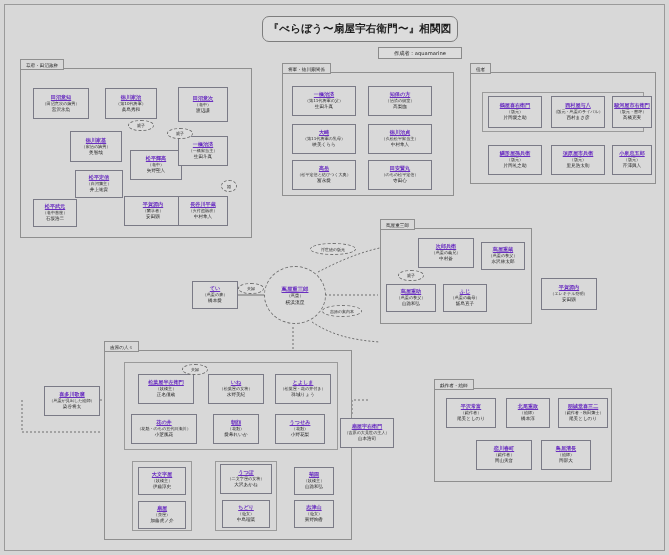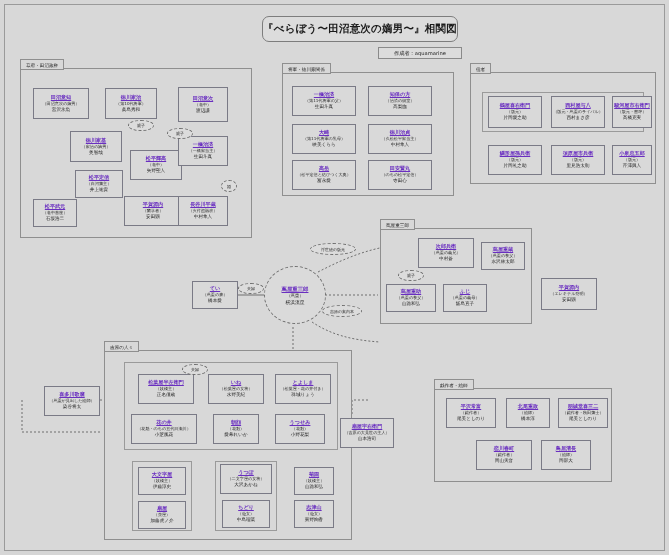--- a/index.html
+++ b/index.html
@@ -122,21 +122,21 @@
     z-index:6;
   }
   svg.overlay{position:absolute;left:0;top:0;width:669px;height:555px;pointer-events:none;}
 </style>
 </head>
 <body>
 
 <div id="canvas">
   <div class="page-border"></div>
 
-  <div class="title-box">『べらぼう〜田沼意次の嫡男〜』相関図</div>
+  <div class="title-box">『べらぼう〜扇屋宇右衛門〜』相関図</div>
   <div class="author-box">作成者：aquamarine</div>
 
   <svg class="overlay">
     <g stroke="#6f6f6f" fill="none" stroke-width="1">
 
       <path d="M80,101 L105,101"></path>
       <path d="M92,101 L92,131 L92,146"></path>
       <path d="M92,146 L110,146"></path>
       <path d="M160,150 L160,160"></path>
       <path d="M202,122 L202,150"></path>

